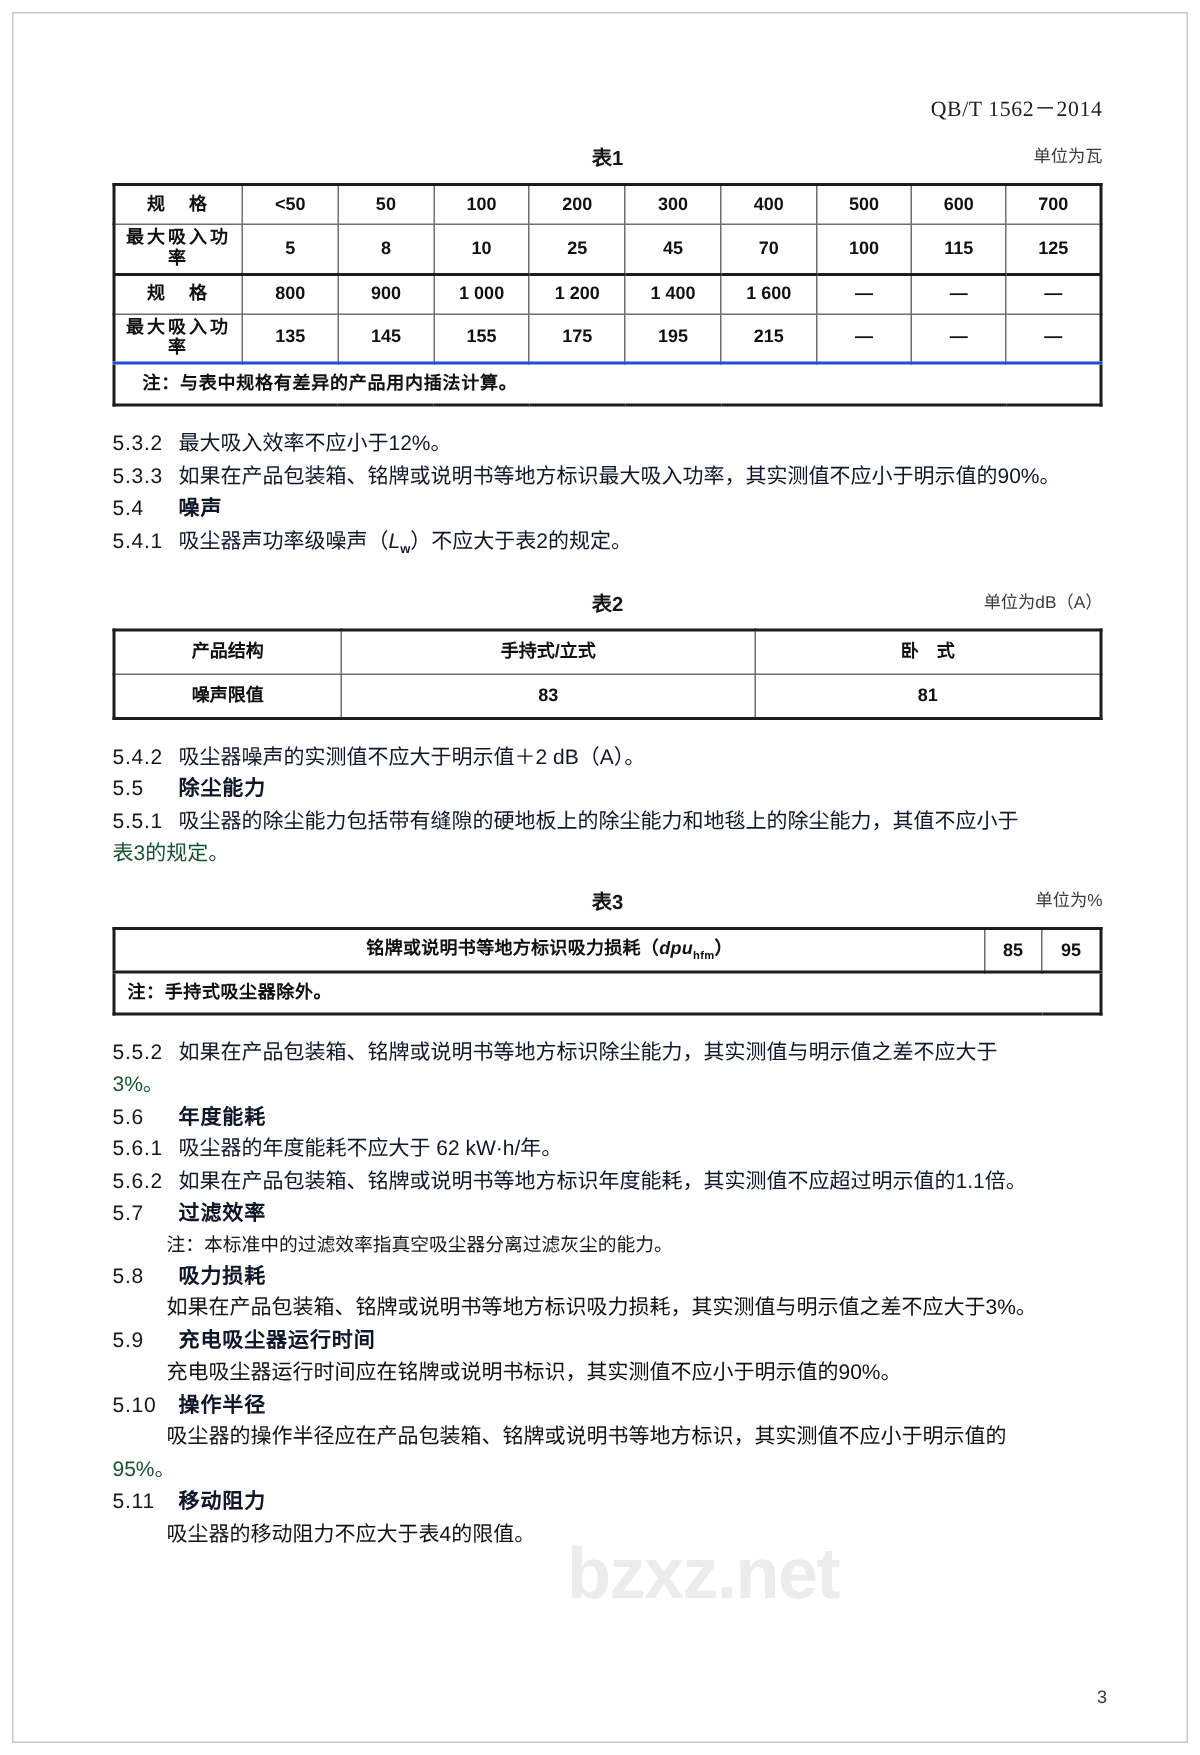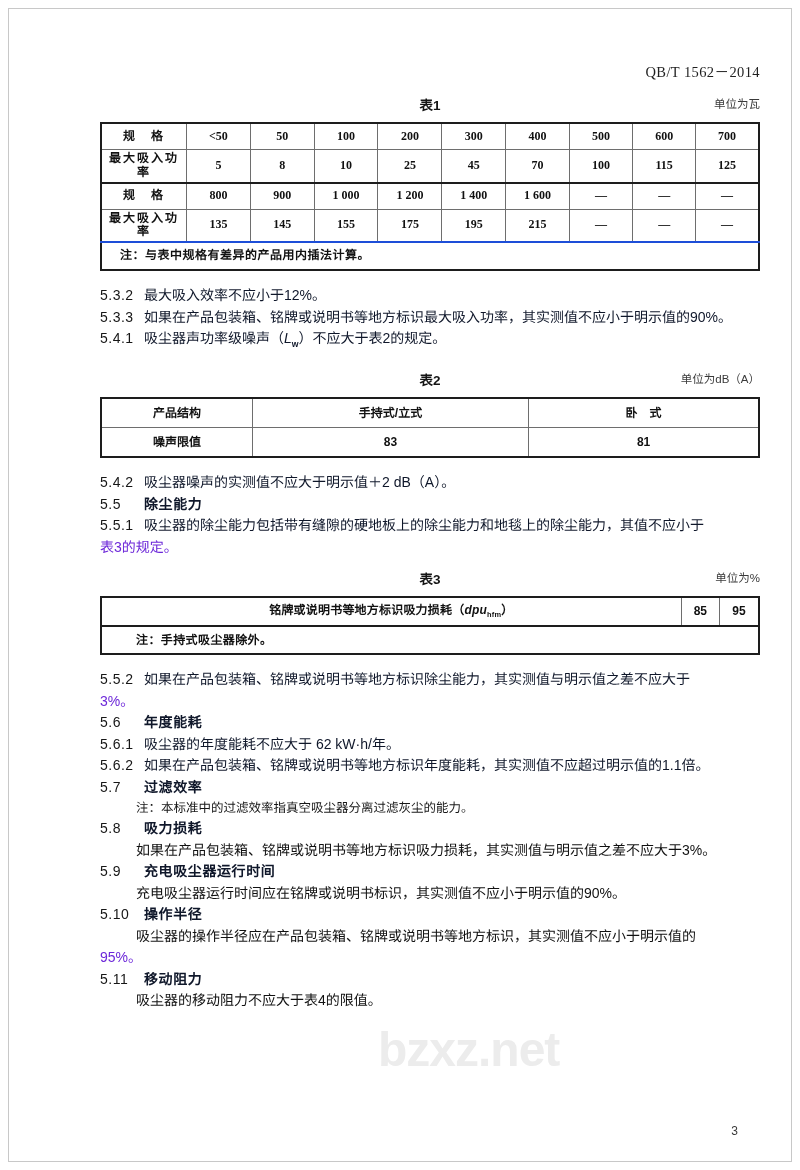--- a/index.html
+++ b/index.html
@@ -25,21 +25,20 @@
     left:8px;top:8px;
     width:784px;height:1154px;
     border:1px solid #c8c8c8;
     box-sizing:border-box;
     pointer-events:none;
   }
   .content{
     position:absolute;
     left:75px;top:0;
     width:660px;
-    margin-left:25px;
   }
   
   .header{
     position:absolute;
     right:0;top:60px;
     width:100%;
     text-align:right;
     font-size:14.5px;
     letter-spacing:.4px;
     color:#1f1f1f;
@@ -72,21 +71,21 @@
     font-family:"Liberation Sans","DejaVu Sans",sans-serif;
     color:#111;
   }
   table td{
     border:1px solid #6e6e6e;
     text-align:center;
     padding:2px 1px;
     line-height:1.15;
   }
   table.t1{border:2px solid #1d1d1d;}
-  table.t1 td{height:21px;font-weight:bold;font-family:Liberation Serif, serif;}
+  table.t1 td{height:21px;font-weight:bold;}
   table.t1 td.lbl{font-weight:bold;letter-spacing:2px;}
   table.t1 tr.sep td{border-top:2px solid #1d1d1d;}
   table.t1 td.note{
     text-align:left;
     padding-left:18px;
     font-weight:bold;
     letter-spacing:.5px;
     border-top:2px solid #1d4ed8;
     height:22px;
   }
@@ -94,21 +93,21 @@
   table.t2 td{height:24px;}
   table.t2 td.hd{font-weight:bold;}
   table.t2 td.val{font-weight:bold;}
 
   table.t3{border:2px solid #1d1d1d;}
   table.t3 td{height:23px;}
   table.t3 td.hd{font-weight:bold;letter-spacing:2px;}
   table.t3 td.item{font-weight:bold;letter-spacing:.2px;}
   table.t3 td.val{font-weight:bold;}
   table.t3 td.note{
-    text-align:left;padding-left:34px;font-weight:bold;
+    text-align:left;padding-left:8px;font-weight:bold;
     border-top:2px solid #1d1d1d;height:22px;letter-spacing:.4px;
   }
   .sub{font-size:.62em;vertical-align:sub;font-weight:bold;}
   .ital{font-style:italic;font-weight:bold;}
   .clause{
     display:flex;
     align-items:flex-start;
     font-size:14px;
     line-height:21.5px;
     font-family:"Liberation Sans","DejaVu Sans",sans-serif;
@@ -125,21 +124,21 @@
     padding-left:36px;
     font-size:14px;
     line-height:21.5px;
     font-family:"Liberation Sans","DejaVu Sans",sans-serif;
     color:#111;
   }
   .cont{
     font-size:14px;
     line-height:21.5px;
     font-family:"Liberation Sans","DejaVu Sans",sans-serif;
-    color:#6d28d9;
+    color:#14532d;
   }
   .note-line{
     padding-left:36px;
     font-size:12.5px;
     line-height:20px;
     font-family:"Liberation Sans","DejaVu Sans",sans-serif;
     color:#161616;
   }
   
   .watermark{
@@ -242,20 +241,24 @@
     <div class="spacer14"></div>
 
     <div class="clause">
       <span class="no">5.3.2</span>
       <span class="txt">最大吸入效率不应小于12%。</span>
     </div>
     <div class="clause">
       <span class="no">5.3.3</span>
       <span class="txt">如果在产品包装箱、铭牌或说明书等地方标识最大吸入功率，其实测值不应小于明示值的90%。</span>
     </div>
+    <div class="clause head">
+      <span class="no">5.4</span>
+      <span class="txt">噪声</span>
+    </div>
     <div class="clause">
       <span class="no">5.4.1</span>
       <span class="txt"><span>吸尘器声功率级噪声（</span><i>L</i><span class="sub">w</span><span>）不应大于表2的规定。</span></span>
     </div>
 
     <div class="spacer14"></div>
 
     <div class="tbl-cap">
       <span class="num">表2</span>
       <span class="unit">单位为dB（A）</span>

